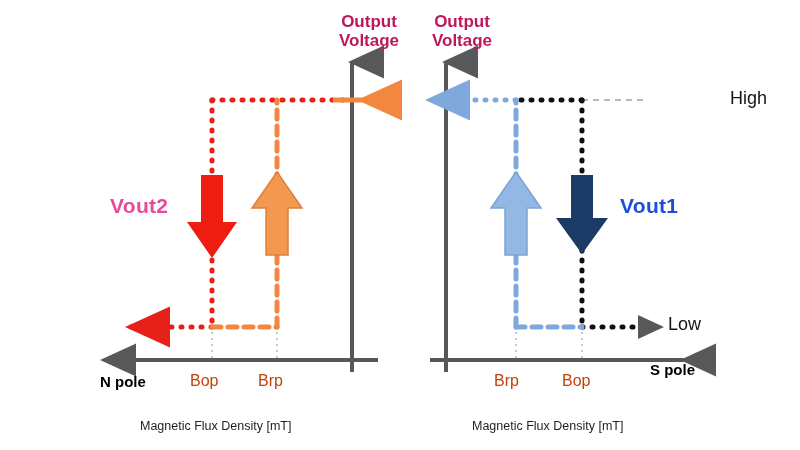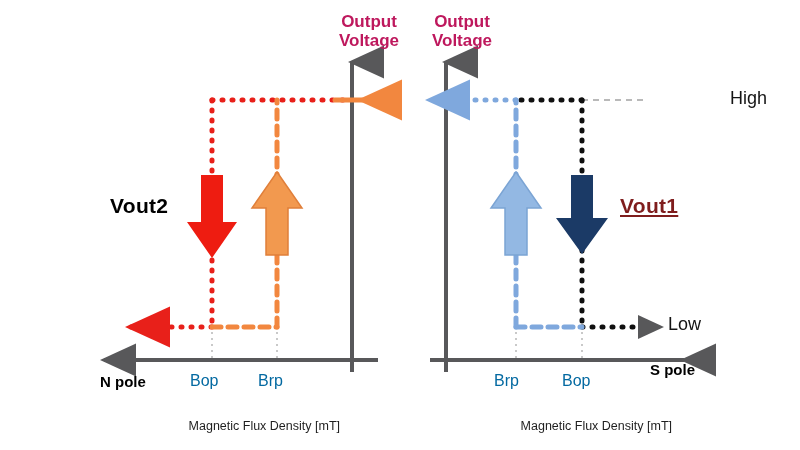--- a/index.html
+++ b/index.html
@@ -29,42 +29,42 @@
     line-height: 1.12;
   }
   .axis-title {
     font-size: 17px;
     font-weight: bold;
     color: #be185d;
     text-align: center;
   }
   .tick-label {
     font-size: 16px;
-    color: #0369a1;
+    color: #c2410c;
   }
   .pole-label {
     font-size: 15px;
     font-weight: bold;
     color: #000000;
   }
   .level-label {
     font-size: 18px;
     color: #141414;
   }
   .vout-label {
     font-size: 21px;
     font-weight: bold;
     letter-spacing: .3px;
   }
-  .vout2 { color: #000000; text-align: right; }
-  .vout1 { color: #7f1d1d; text-decoration: underline; }
+  .vout2 { color: #ec4899; text-align: right; }
+  .vout1 { color: #1d4ed8; }
   .caption {
     font-size: 12.5px;
     color: #1f1f1f;
-    text-align: right;
+    text-align: left;
   }
 </style>
 </head>
 <body>
 
 <div class="stage">
 
   <svg width="800" height="450" viewBox="0 0 800 450">
     <defs>
       <marker id="mkGrayL" markerWidth="9" markerHeight="9" refX="8" refY="4.5" orient="auto">

